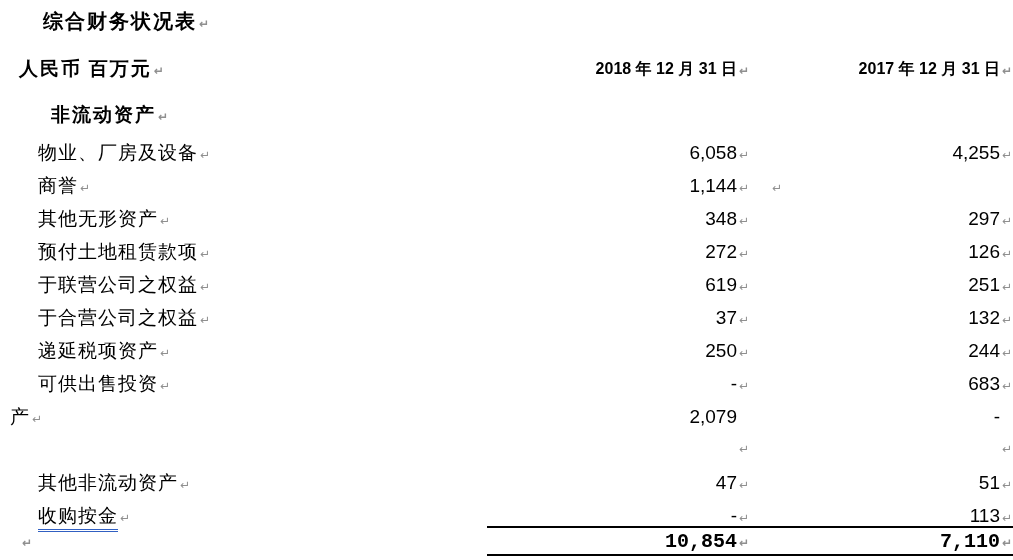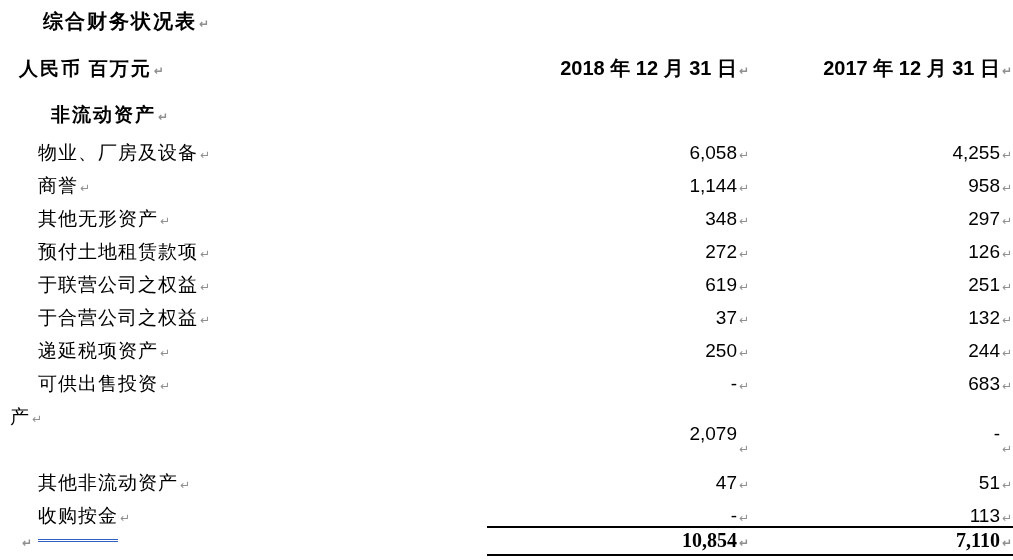--- a/index.html
+++ b/index.html
@@ -30,53 +30,53 @@
     position:absolute;top:5px;left:10px;height:33px;line-height:33px;
     font-size:20px;font-weight:bold;letter-spacing:2px;margin-left:33px;
   }
   .header-row{
     position:absolute;top:52px;left:0;height:33px;line-height:33px;
     font-size:19px;font-weight:bold;
   }
   .header-row .cell-label{padding-left:19px;letter-spacing:2px;}
   .header-row .date{
     font-family:"Liberation Sans","DejaVu Sans",sans-serif;
-    font-size:20px;letter-spacing:0;
+    font-size:16px;letter-spacing:0;
   }
   .section-row{
     position:absolute;top:105px;left:0;height:33px;line-height:20px;
     font-size:19px;font-weight:bold;padding-left:32px;
   }
   .section-row .cell-label{padding-left:19px;letter-spacing:2px;}
   .rows{position:absolute;top:136px;left:0;width:984px;}
   .trow{height:33px;line-height:33px;font-size:19px;}
   .trow .num{
     font-family:"Liberation Sans","DejaVu Sans",sans-serif;
     letter-spacing:0;
     margin-left:12px;
   }
   
   .trow.two{height:66px;}
   .trow.two .cell-label{padding-left:0;}
   .trow.two .lbl-line1{padding-left:38px;height:33px;line-height:33px;}
   .trow.two .lbl-line2{padding-left:10px;height:33px;line-height:33px;}
   .trow.two .cell-v1,.trow.two .cell-v2{
-    display:flex;align-items:center;justify-content:flex-end;
+    display:flex;align-items:flex-start;justify-content:flex-end;
   }
   .trow.two .cell-v1 > span,.trow.two .cell-v2 > span{line-height:33px;}
   .trow.two .pmcol1,.trow.two .pmcol2{display:flex;align-items:flex-end;}
   .trow.two .pmcol1 .pm,.trow.two .pmcol2 .pm{line-height:33px;}
   
-  .grammar{border-bottom:3px double #3160c2;padding-bottom:13px;}
+  .grammar{border-bottom:3px double #3160c2;padding-bottom:3px;}
   
   .total-row{
     position:absolute;top:526px;left:0;height:30px;line-height:28px;
     font-size:20px;font-weight:bold;
   }
-  .total-row .num{font-family:Liberation Serif, serif;}
+  .total-row .num{font-family:Liberation Mono, monospace;}
   .total-rules{
     position:absolute;top:526px;left:487px;width:526px;height:30px;
     box-sizing:border-box;
     border-top:2px solid #000;border-bottom:2px solid #000;
   }
   .total-row .cell-label{padding-left:20px;}
 </style>
 </head>
 <body>
 
@@ -107,21 +107,20 @@
     <div class="cell-label"><span>物业、厂房及设备</span><span class="pm">↵</span></div>
     <div class="cell-v1"><span class="num">6,058</span></div>
     <div class="pmcol1"><span class="pm">↵</span></div>
     <div class="cell-v2"><span class="num">4,255</span></div>
     <div class="pmcol2"><span class="pm">↵</span></div>
   </div>
       <div class="trow flexrow">
     <div class="cell-label"><span>商誉</span><span class="pm">↵</span></div>
     <div class="cell-v1"><span class="num">1,144</span></div>
     <div class="pmcol1"><span class="pm">↵</span></div>
-    <div class="cell-v2"><span class="num">958</span></div>
     <div class="pmcol2"><span class="pm">↵</span></div>
   </div>
       <div class="trow flexrow">
     <div class="cell-label"><span>其他无形资产</span><span class="pm">↵</span></div>
     <div class="cell-v1"><span class="num">348</span></div>
     <div class="pmcol1"><span class="pm">↵</span></div>
     <div class="cell-v2"><span class="num">297</span></div>
     <div class="pmcol2"><span class="pm">↵</span></div>
   </div>
       <div class="trow flexrow">

